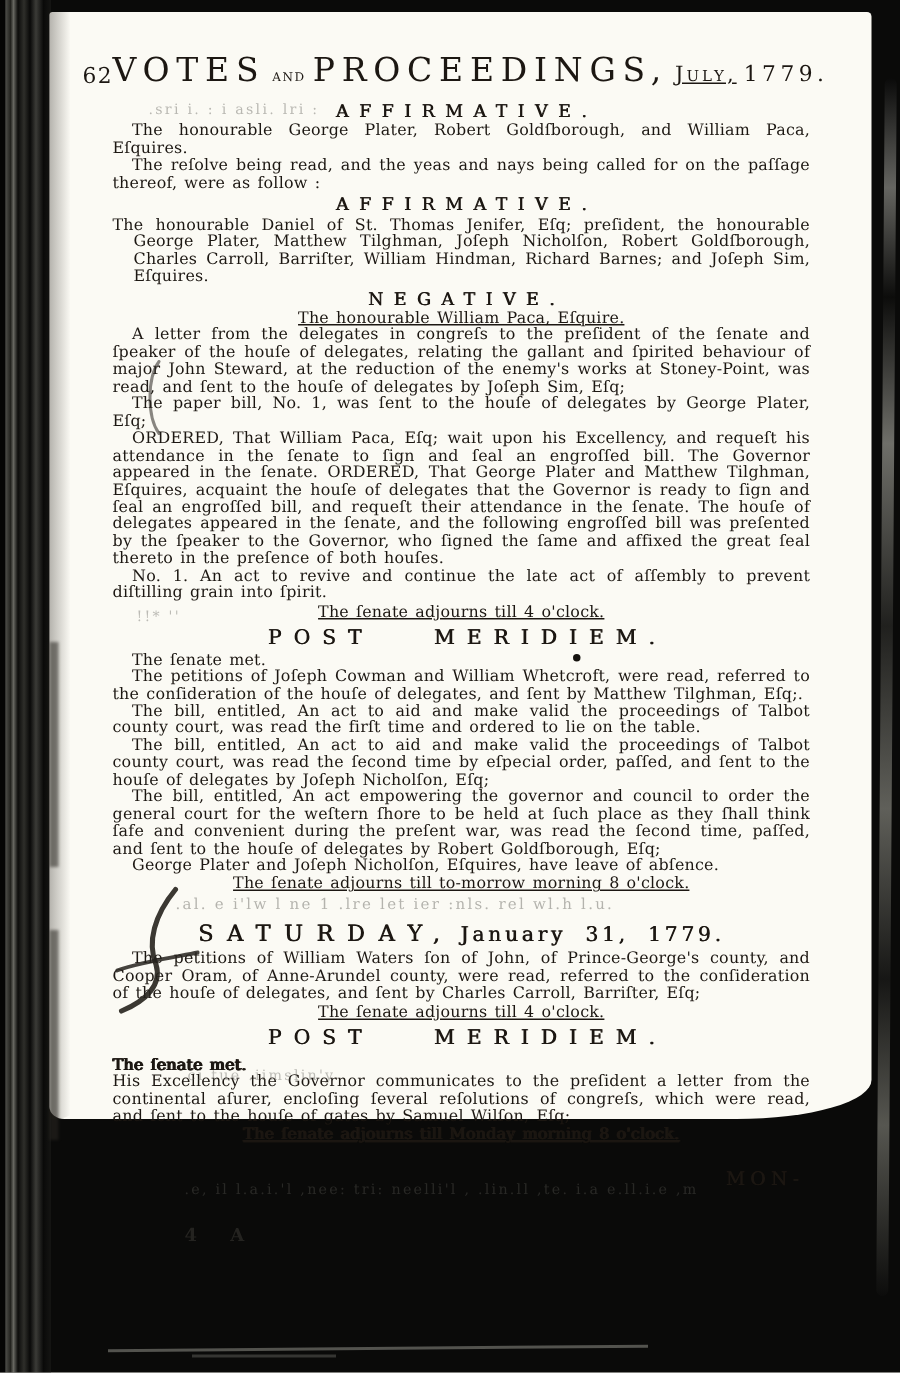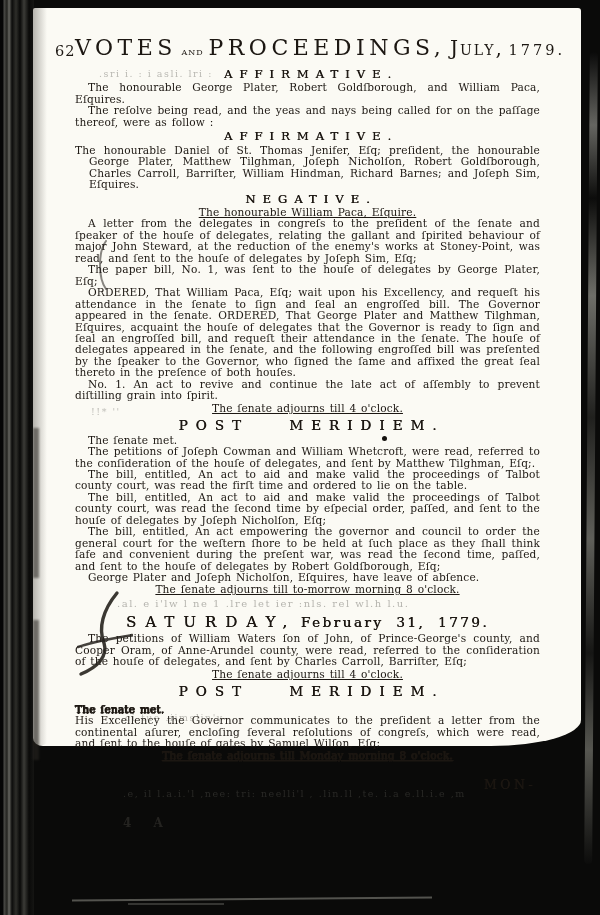--- a/index.html
+++ b/index.html
@@ -46,21 +46,21 @@
     letter-spacing:.15px;word-spacing:1.2px;
   }
   .p{margin:0;text-align:justify;}
   .ind{text-indent:13px;}
   .hang{padding-left:14px;text-indent:-14px;}
   .cen{text-align:center;text-indent:0;text-decoration:underline;}
   .header{position:relative;text-align:center;height:22px;margin-bottom:5px;white-space:nowrap;}
   .pgnum{position:absolute;left:-20px;top:4px;font-size:14.5px;letter-spacing:1px;}
   .t-big{font-size:22px;letter-spacing:4.5px;}
   .t-and{font-size:11px;font-variant:small-caps;letter-spacing:1px;}
-  .t-july{font-size:20px;font-variant:small-caps;letter-spacing:2px;}
+  .t-july{font-size:14px;font-variant:small-caps;letter-spacing:2px;text-decoration:underline;}
   .t-year{font-size:14.5px;letter-spacing:3px;}
   .sm-head{
     text-align:center;font-size:11.6px;letter-spacing:7px;text-indent:7px;
     margin:3px 0 2px 0;text-shadow:.4px 0 0 currentColor;
   }
   .pm-head{
     text-align:center;font-size:13.5px;letter-spacing:8px;word-spacing:28px;text-indent:8px;
     margin:6px 0 3px 0;text-shadow:.4px 0 0 currentColor;
   }
   .day-head{
@@ -135,21 +135,21 @@
     <p class="p ind">The ſenate met.</p>
     <p class="p ind">The petitions of Joſeph Cowman and William Whetcroft, were read, referred to the conſideration of the houſe of delegates, and ſent by Matthew Tilghman, Eſq;.</p>
     <p class="p ind">The bill, entitled, An act to aid and make valid the proceedings of Talbot county court, was read the firſt time and ordered to lie on the table.</p>
     <p class="p ind">The bill, entitled, An act to aid and make valid the proceedings of Talbot county court, was read the ſecond time by eſpecial order, paſſed, and ſent to the houſe of delegates by Joſeph Nicholſon, Eſq;</p>
     <p class="p ind">The bill, entitled, An act empowering the governor and council to order the general court for the weſtern ſhore to be held at ſuch place as they ſhall think ſafe and convenient during the preſent war, was read the ſecond time, paſſed, and ſent to the houſe of delegates by Robert Goldſborough, Eſq;</p>
     <p class="p ind">George Plater and Joſeph Nicholſon, Eſquires, have leave of abſence.</p>
     <p class="p cen adj">The ſenate adjourns till to-morrow morning 8 o'clock.</p>
 
     <div class="day-head">
       <span class="day-sat">SATURDAY,</span>
-      <span class="day-rest">February 31, 1779.</span>
+      <span class="day-rest">January 31, 1779.</span>
     </div>
     <p class="p ind">The petitions of William Waters ſon of John, of Prince-George's county, and Cooper Oram, of Anne-Arundel county, were read, referred to the conſideration of the houſe of delegates, and ſent by Charles Carroll, Barriſter, Eſq;</p>
     <p class="p cen adj">The ſenate adjourns till 4 o'clock.</p>
 
     <div class="pm-head">POST MERIDIEM.</div>
     <p class="p smudge gap6">The ſenate met.</p>
     <p class="p">His Excellency the Governor communicates to the preſident a letter from the continental aſurer, encloſing ſeveral reſolutions of congreſs, which were read, and ſent to the houſe of gates by Samuel Wilſon, Eſq;</p>
     <p class="p cen adj smudge">The ſenate adjourns till Monday morning 8 o'clock.</p>
 
     <div class="catchword">MON-</div>

